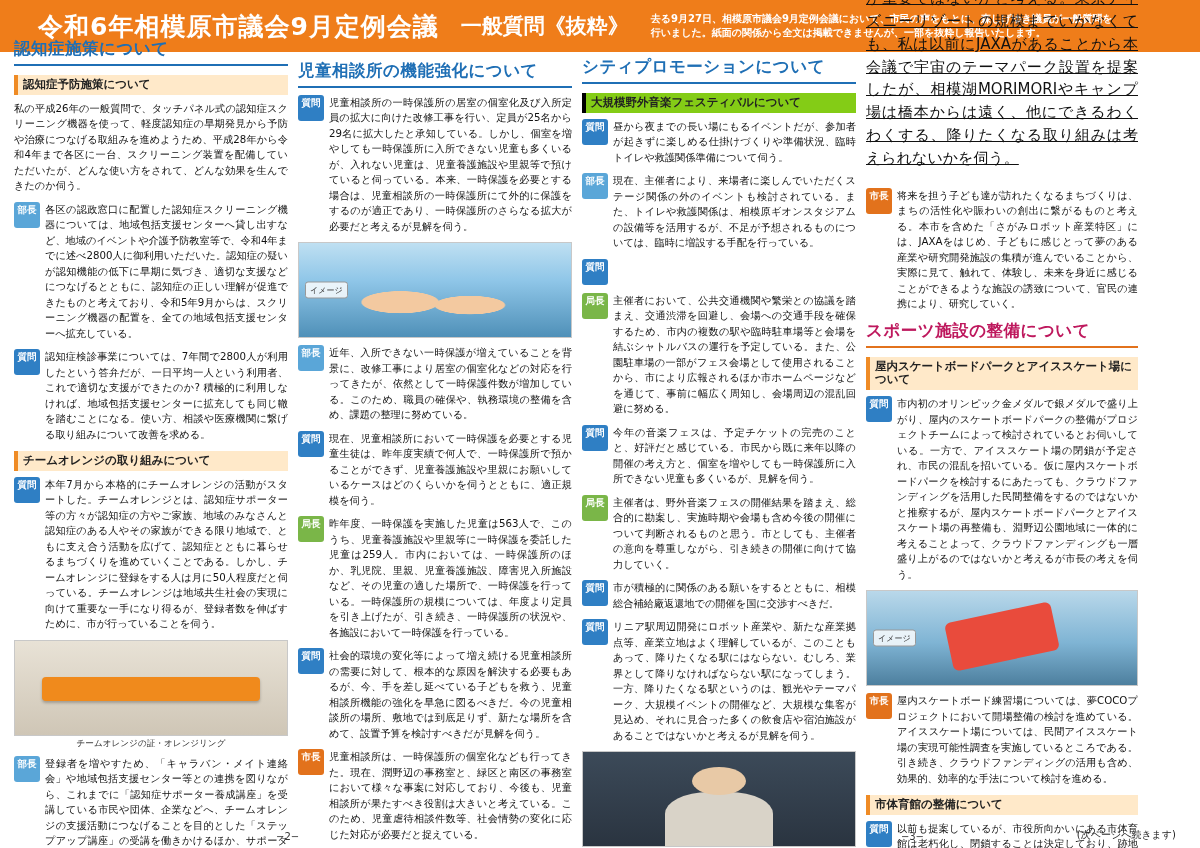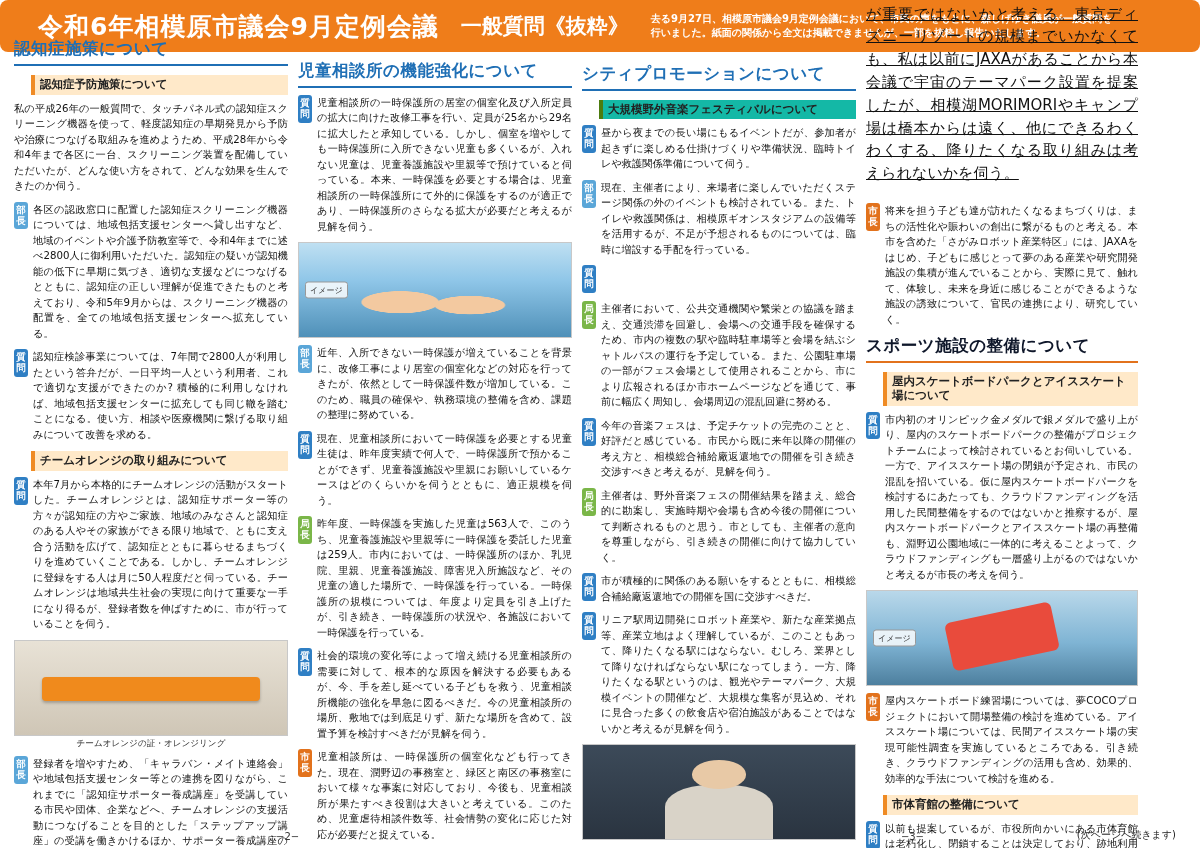--- a/index.html
+++ b/index.html
@@ -12,21 +12,21 @@
   .page{
     position:relative;
     width:1200px;height:848px;
     background:#ffffff;
     box-sizing:border-box;
   }
   
   .banner{
     position:absolute;left:0;top:0;width:1200px;height:52px;
     background:#ef7d1a;
-    display:flex;align-items:center;border-radius:8px;
+    display:flex;align-items:center;
   }
   .banner-title{
     color:#ffffff;
     font-weight:bold;
     font-size:25px;
     letter-spacing:1px;
     margin-left:38px;
     white-space:nowrap;
   }
   .banner-sub{
@@ -63,46 +63,46 @@
   h2.sec{
     color:#1f6fb5;
     font-size:16.5px;
     font-weight:bold;
     margin:0 0 7px 0;
     padding:0 0 4px 0;
     border-bottom:2px solid #1f6fb5;
     letter-spacing:0.5px;
   }
   h2.sec.orange{
-    color:#0f172a;
+    color:#be185d;
     border-bottom:2px solid #e2721c;
   }
   h3.sub{
     font-size:11.5px;
     font-weight:bold;
     color:#222;
-    margin:9px 0 6px 17px;
+    margin:9px 0 6px 0;
     padding:3px 5px;
     background:#ffe9c9;
     border-left:4px solid #ef8b25;
     line-height:1.2;
   }
   h3.sub.blue{
-    background:#14b8a6;
-    border-left:4px solid #4d7c0f;
+    background:#84cc16;
+    border-left:4px solid #000000;
   }
   
   .qa{
     display:flex;
     margin:0 0 8px 0;
     align-items:flex-start;
   }
   .tag{
     flex:0 0 auto;
-    width:14px;
+    width:26px;
     min-height:26px;
     border-radius:3px;
     color:#fff;
     font-size:9.5px;
     font-weight:bold;
     line-height:1.15;
     text-align:center;
     padding:3px 0;
     box-sizing:border-box;
     margin-right:5px;
@@ -299,21 +299,21 @@
       </div>
       <div class="qa">
         <div class="tag q">質問</div>
       </div>
       <div class="qa">
         <div class="tag a-bureau">局長</div>
         <div class="body-text">主催者において、公共交通機関や繁栄との協議を踏まえ、交通渋滞を回避し、会場への交通手段を確保するため、市内の複数の駅や臨時駐車場等と会場を結ぶシャトルバスの運行を予定している。また、公園駐車場の一部がフェス会場として使用されることから、市により広報されるほか市ホームページなどを通じて、事前に幅広く周知し、会場周辺の混乱回避に努める。</div>
       </div>
       <div class="qa">
         <div class="tag q">質問</div>
-        <div class="body-text">今年の音楽フェスは、予定チケットの完売のことと、好評だと感じている。市民から既に来年以降の開催の考え方と、相模総合補給廠返還地での開催を引き続き交渉すべきと考えるが、見解を伺う。</div>
+        <div class="body-text">今年の音楽フェスは、予定チケットの完売のことと、好評だと感じている。市民から既に来年以降の開催の考え方と、個室を増やしても一時保護所に入所できない児童も多くいるが、見解を伺う。</div>
       </div>
       <div class="qa">
         <div class="tag a-bureau">局長</div>
         <div class="body-text">主催者は、野外音楽フェスの開催結果を踏まえ、総合的に勘案し、実施時期や会場も含め今後の開催について判断されるものと思う。市としても、主催者の意向を尊重しながら、引き続きの開催に向けて協力していく。</div>
       </div>
       <div class="qa">
         <div class="tag q">質問</div>
         <div class="body-text">市が積極的に関係のある願いをするとともに、相模総合補給廠返還地での開催を国に交渉すべきだ。</div>
       </div>
 

